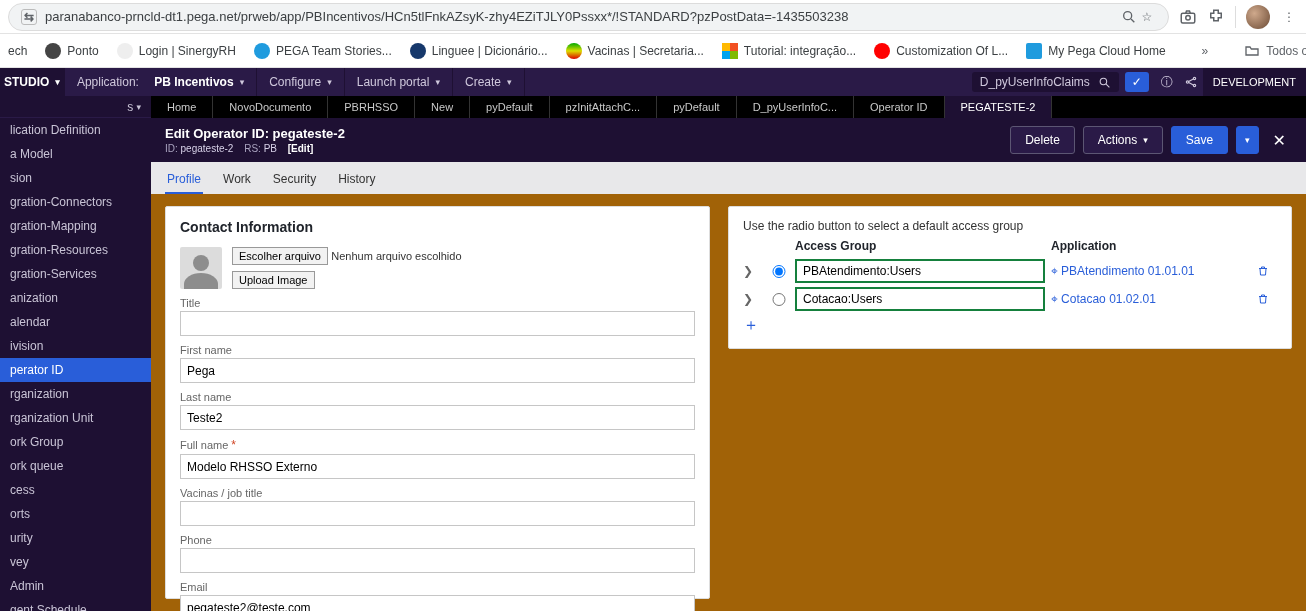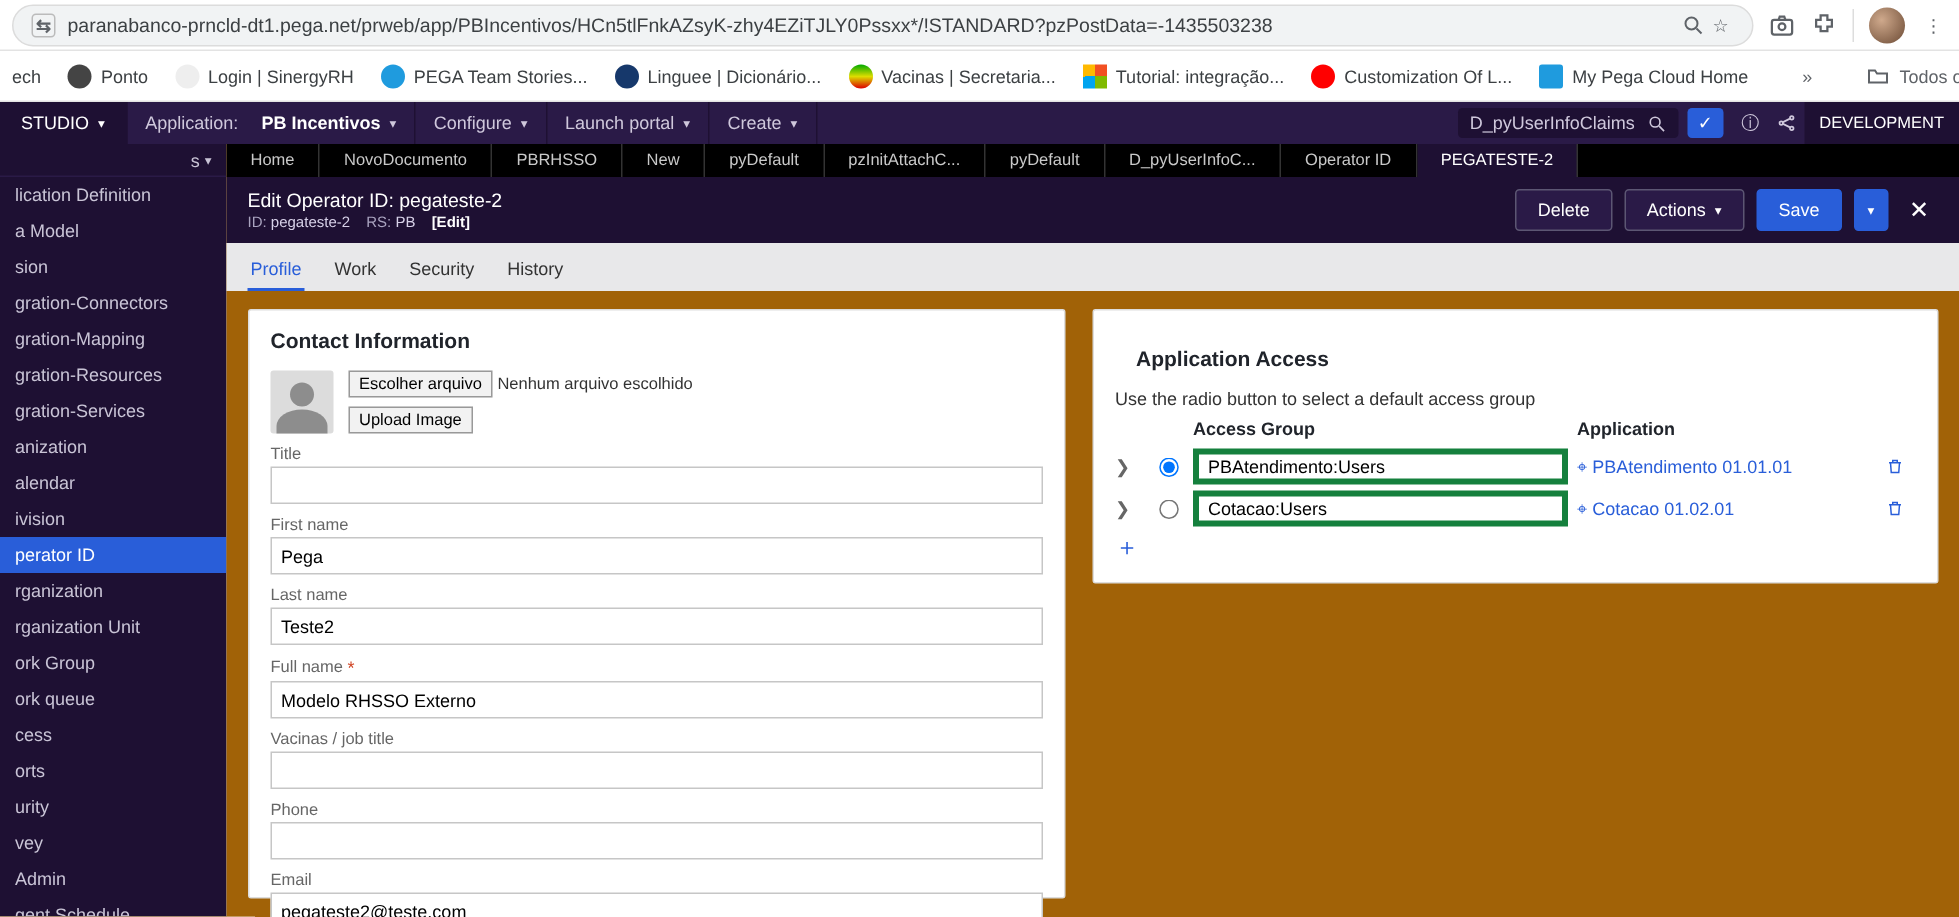--- a/index.html
+++ b/index.html
@@ -14,21 +14,21 @@
 
 .bookmarks{height:34px;display:flex;align-items:center;gap:18px;padding:0 8px;border-bottom:1px solid #e3e3e3;font-size:12px;color:#3c4043}
 .bm{display:flex;align-items:center;gap:6px;white-space:nowrap;cursor:pointer}
 .bm-icon{width:16px;height:16px;border-radius:50%;background:#ccc;display:inline-block}
 .bm-spacer{flex:1}
 .bm-folder{color:#5f6368}
 
 .pega-header{height:28px;background:#2a1a47;color:#cfc8dc;display:flex;align-items:center;font-size:12px}
 .ph-left{display:flex;align-items:center;height:100%}
 .ph-item{padding:0 12px;display:flex;align-items:center;height:100%;gap:6px;border-right:1px solid #1e1033;cursor:pointer}
-.ph-studio{background:#1e1033;color:#fff;font-weight:normal;padding:0 14px}
+.ph-studio{background:#1e1033;color:#fff;font-weight:bold;padding:0 4px}
 .ph-caret{font-size:9px}
 .ph-spacer{flex:1}
 .ph-right{display:flex;align-items:center;height:100%}
 .search-pill{background:#1e1033;color:#cfc8dc;height:20px;border-radius:3px;display:flex;align-items:center;padding:0 8px;gap:8px;margin-right:6px}
 .ph-ricon{width:24px;display:flex;align-items:center;justify-content:center;height:100%;cursor:pointer}
 .ph-check{background:#295ed9;color:#fff;width:24px;height:20px;border-radius:3px;display:flex;align-items:center;justify-content:center;margin-right:6px}
 .ph-dev{background:#1e1033;color:#fff;padding:0 10px;height:100%;display:flex;align-items:center;font-size:11px}
 
 .workspace{display:flex;height:calc(611px - 34px - 34px - 28px)}
 
@@ -38,21 +38,21 @@
 .ln-item.selected{background:#295ed9;color:#fff}
 
 .main{flex:1;display:flex;flex-direction:column;background:#a16207}
 
 .tabs{height:22px;background:#000;display:flex;align-items:stretch;color:#c9c9c9;font-size:11px}
 .tab{padding:0 16px;display:flex;align-items:center;border-right:1px solid #333;cursor:pointer;white-space:nowrap}
 .tab.active{background:#1e1033;color:#fff}
 
 .edithead{background:#1e1033;color:#fff;padding:8px 14px;display:flex;align-items:center}
 .eh-left{display:flex;flex-direction:column;gap:2px}
-.eh-title{font-size:13px;font-weight:normal}
+.eh-title{font-size:13px;font-weight:bold}
 .eh-sub{font-size:10px;color:#a9a3bf}
 .eh-sub .lbl{color:#a9a3bf}
 .eh-sub .val{color:#d7d1e8;margin-right:8px}
 .eh-sub .edit{color:#fff;font-weight:bold}
 .eh-spacer{flex:1}
 .btns{display:flex;gap:8px;}
 .btn{border:1px solid #5c5673;background:#2a1a47;color:#fff;padding:6px 14px;border-radius:3px;font-size:12px;cursor:pointer;display:flex;align-items:center;gap:6px}
 .btn.save{background:#295ed9;border-color:#295ed9}
 .btn.drop{background:#295ed9;border-color:#295ed9;padding:6px 8px}
 .btn.close{background:transparent;border:none;color:#fff;font-size:16px;padding:0 6px}
@@ -74,21 +74,21 @@
 .avatar-img::before{content:"";position:absolute;left:50%;top:8px;width:16px;height:16px;background:#8d8d8d;border-radius:50%;transform:translateX(-50%)}
 .avatar-img::after{content:"";position:absolute;left:50%;bottom:-6px;width:34px;height:22px;background:#8d8d8d;border-radius:50% 50% 0 0;transform:translateX(-50%)}
 .filebtn{border:1px solid #999;background:#f2f2f2;padding:2px 6px;font-size:11px;cursor:pointer}
 .filelabel{font-size:11px;color:#333}
 .field{margin-top:8px}
 .flabel{font-size:11px;color:#666;margin-bottom:2px;display:flex;align-items:center;gap:3px}
 .req{color:#d04525;font-size:12px}
 .ftext{width:100%;height:25px;border:1px solid #c6c6c6;padding:3px 6px;font-size:12px}
 .radio-row{display:grid;grid-template-columns:20px 20px 250px 200px 20px;align-items:center;gap:6px;margin-bottom:4px}
 .radio-row .exp{color:#666;cursor:pointer}
-.radio-row input[type=text]{height:24px;border:4px solid #15803d;padding:4px 6px;font-size:12px;width:100%}
+.radio-row input[type=text]{height:24px;border:2px solid #15803d;padding:4px 6px;font-size:12px;width:100%}
 .link{color:#295ed9;cursor:pointer;font-size:12px}
 .trash{color:#295ed9;cursor:pointer}
 .add{color:#295ed9;font-size:16px;cursor:pointer;margin-top:2px}
 .hdr-row{display:grid;grid-template-columns:20px 20px 250px 200px 20px;gap:6px;font-weight:bold;font-size:12px;color:#20242b;margin-bottom:6px}
 select.ftext{height:25px}
 .helper{font-size:12px;color:#333;margin-bottom:6px}
 svg{display:block}
 </style>
 </head>
 <body>
@@ -311,21 +311,20 @@
               </div><input class="ftext" value="Modelo RHSSO Externo" style=""></div>
           <div class="field"><div class="flabel">Vacinas / job title</div><input class="ftext" value="" style=""></div>
           <div class="field"><div class="flabel">Phone</div><input class="ftext" value="" style=""></div>
           <div class="field"><div class="flabel">Email</div><input class="ftext" value="pegateste2@teste.com" style=""></div>
         </div>
       </div>
 
       <div class="panel right">
 
         <div class="subpanel">
-          <div class="panel-h">Application Access</div>
           <div class="helper">Use the radio button to select a default access group</div>
           <div class="hdr-row">
             <span></span>
               <span></span>
             <span>Access Group</span>
             <span>Application</span>
             <span></span>
           </div>
           <div id="access-rows">
               <div class="radio-row">

